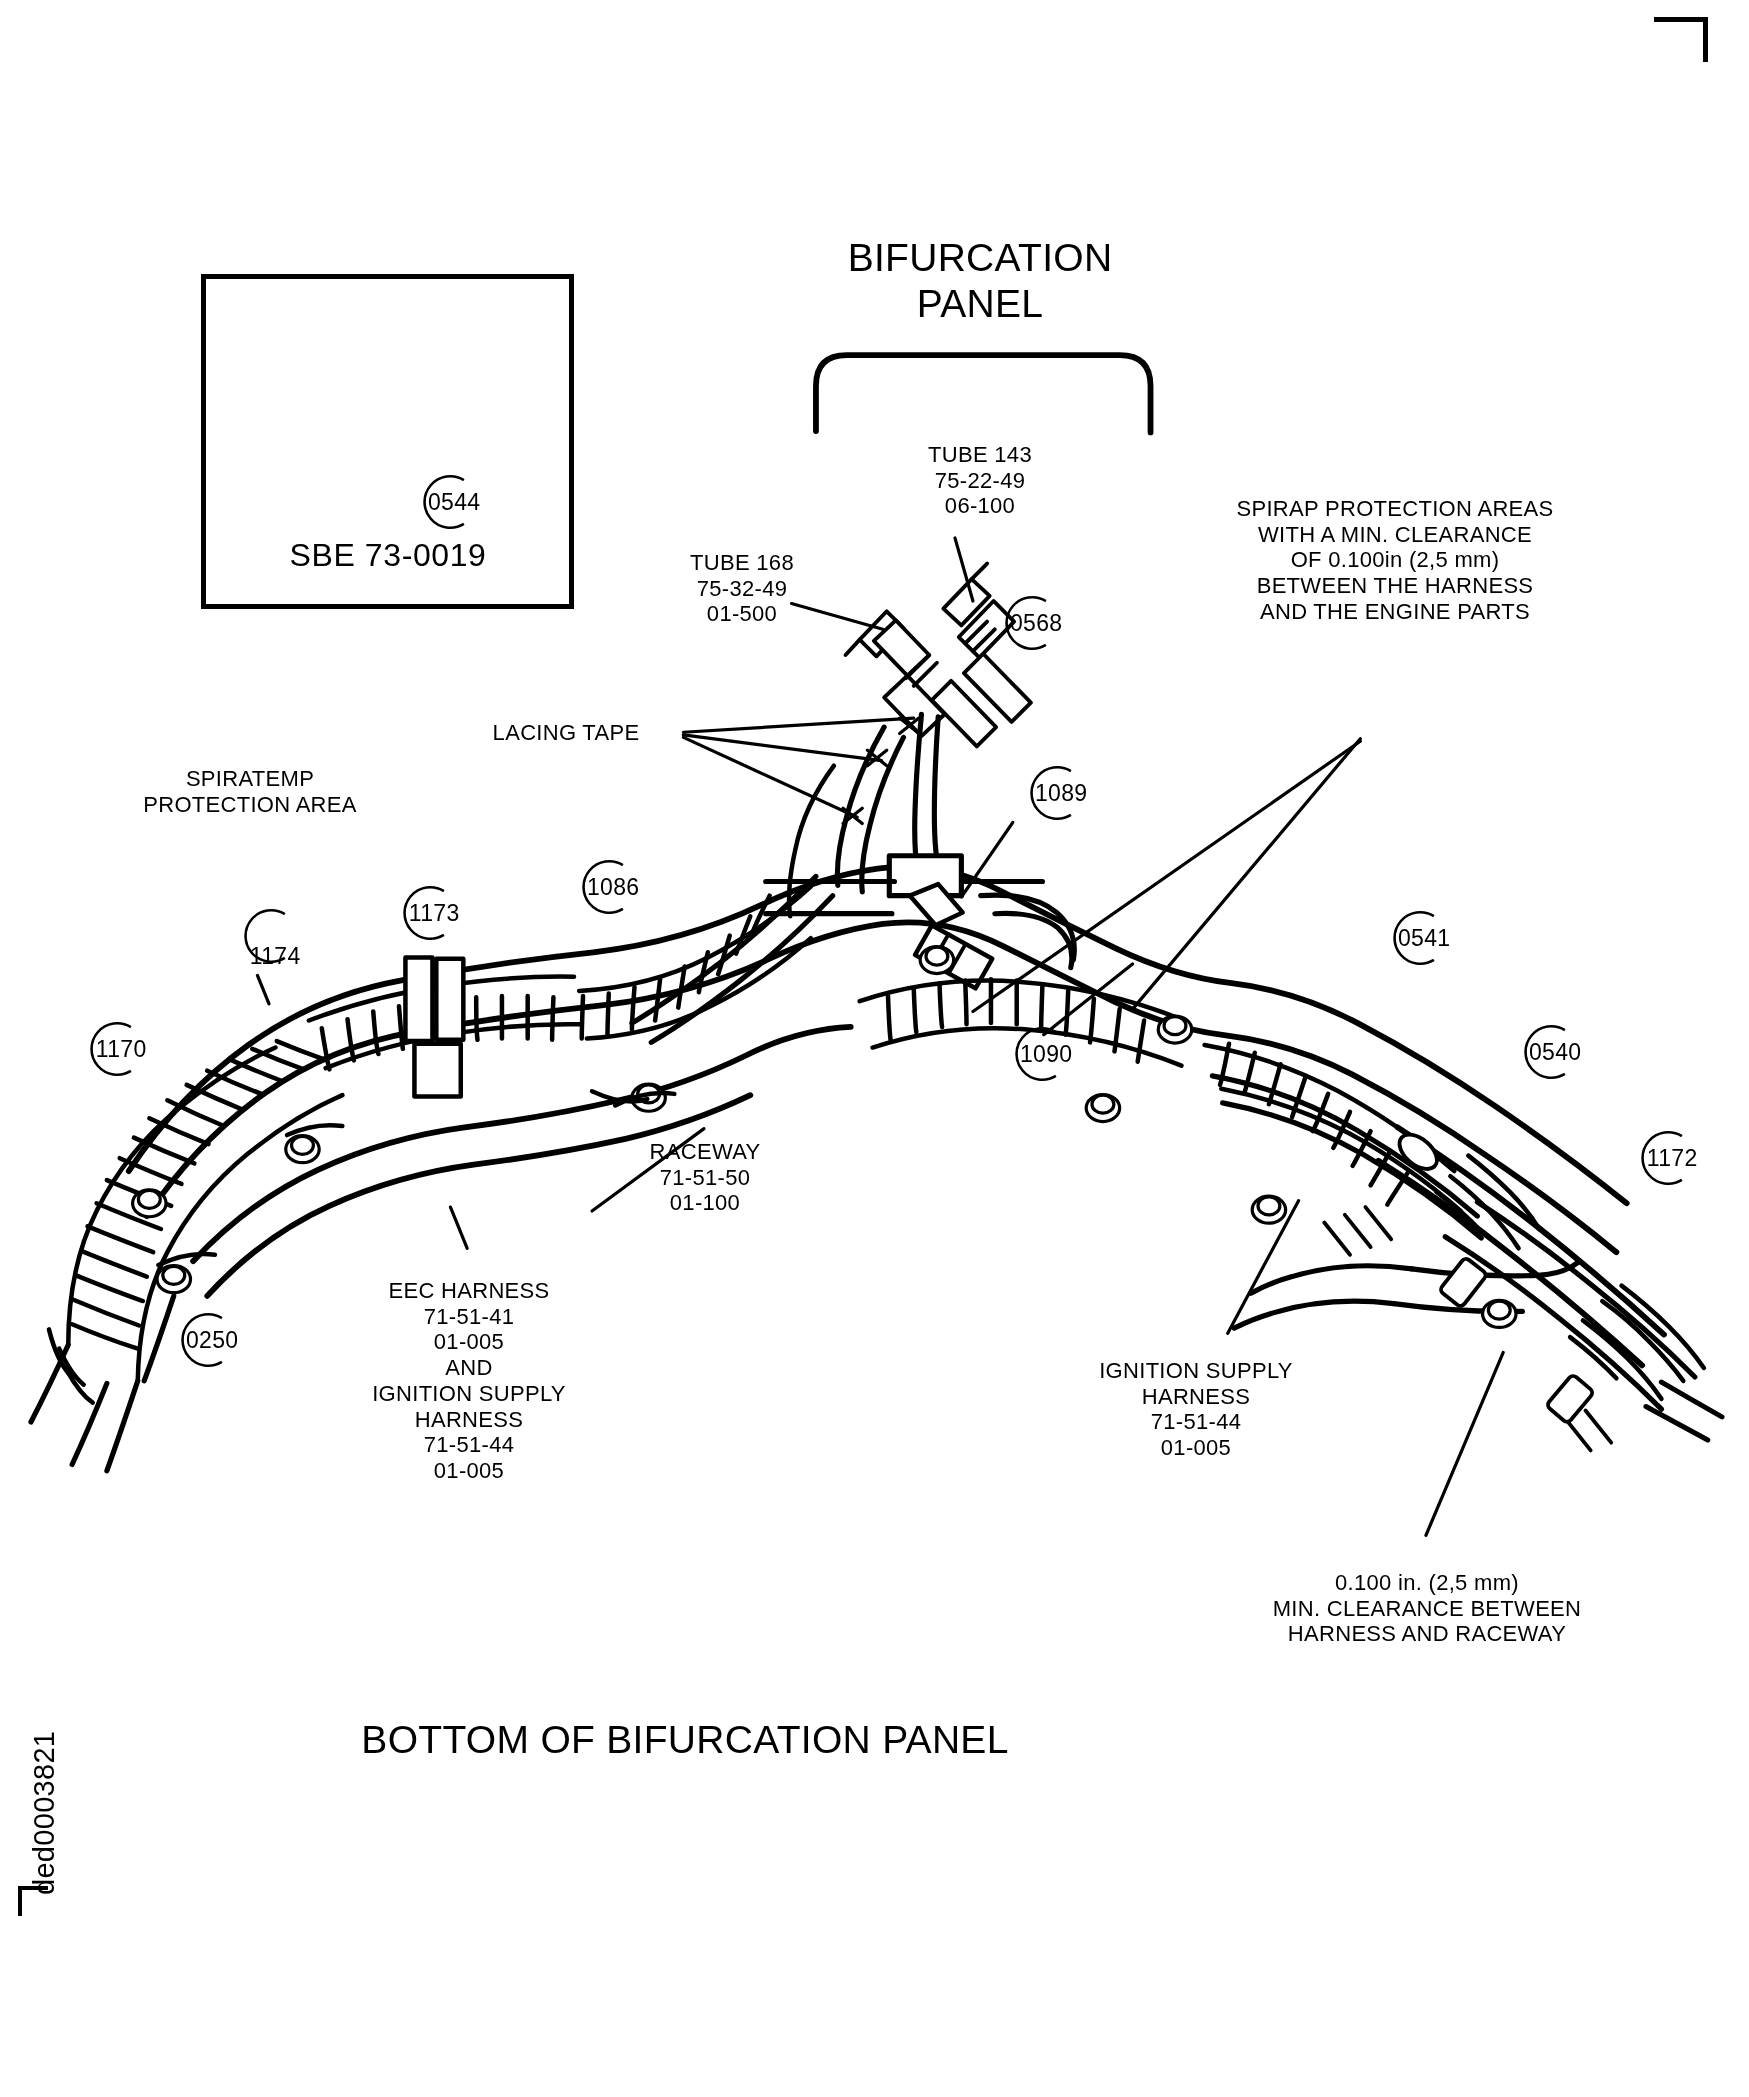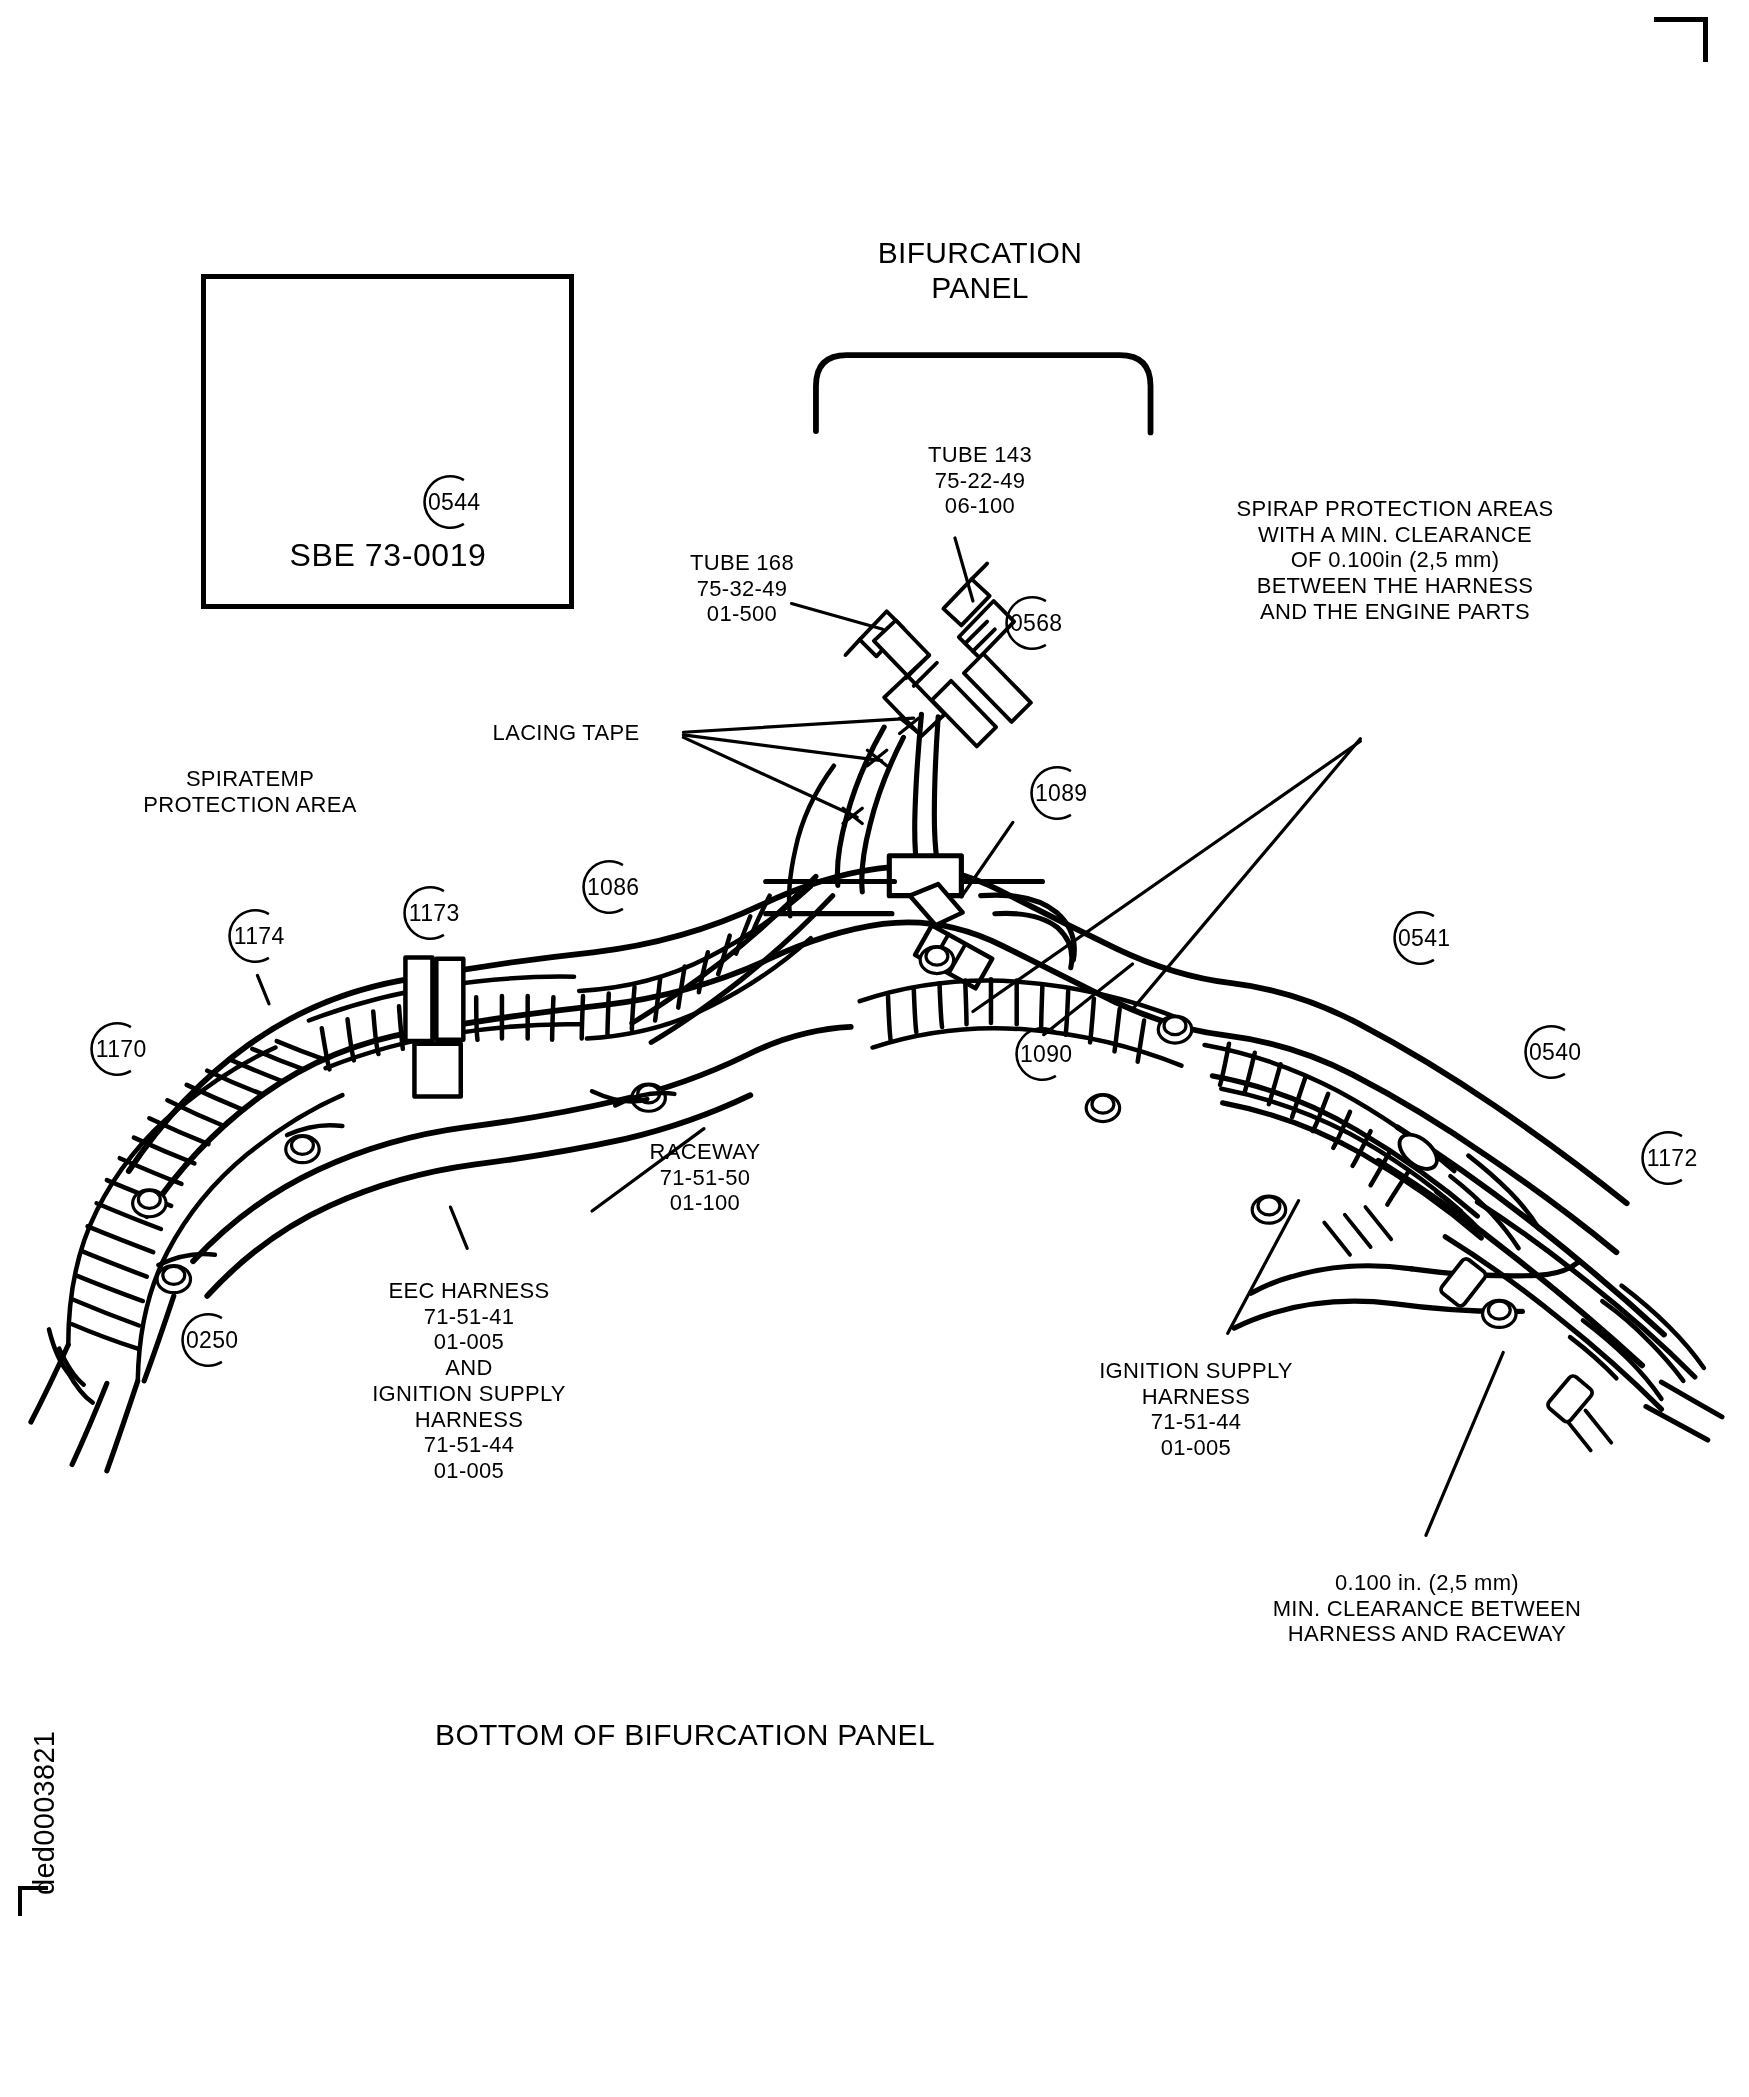--- a/index.html
+++ b/index.html
@@ -22,21 +22,21 @@
   .txt{
     position:absolute;
     font-family:"Liberation Sans", sans-serif;
     font-weight:400;
     color:#000;
     white-space:pre;
     line-height:1.17;
     letter-spacing:0.3px;
   }
   .ctr{text-align:center;transform:translateX(-50%);}
-  .f-lg{font-size:30px;}
+  .f-lg{font-size:39px;}
   .f-md{font-size:22px;}
 
   
   .bubble{
     position:absolute;
     transform:translate(-50%,-50%);
     width:67px;height:67px;
     display:flex;align-items:center;justify-content:center;
   }
   .bubble svg{position:absolute;left:0;top:0;width:67px;height:67px;}
@@ -506,21 +506,21 @@
     <span>1086</span>
   </div>
 
   <div class="bubble" style="left:431px;top:913px;">
     <svg viewBox="0 0 104 104">
         <path d="M 72 18 A 40 40 0 1 0 72 86" fill="none" stroke="#000" stroke-width="4"></path>
       </svg>
     <span>1173</span>
   </div>
 
-  <div class="bubble" style="left:256px;top:936px;">
+  <div class="bubble" style="left:272px;top:936px;align-items:flex-end;">
     <svg viewBox="0 0 104 104">
         <path d="M 72 18 A 40 40 0 1 0 72 86" fill="none" stroke="#000" stroke-width="4"></path>
       </svg>
     <span>1174</span>
   </div>
 
   <div class="bubble" style="left:118px;top:1049px;">
     <svg viewBox="0 0 104 104">
         <path d="M 72 18 A 40 40 0 1 0 72 86" fill="none" stroke="#000" stroke-width="4"></path>
       </svg>

